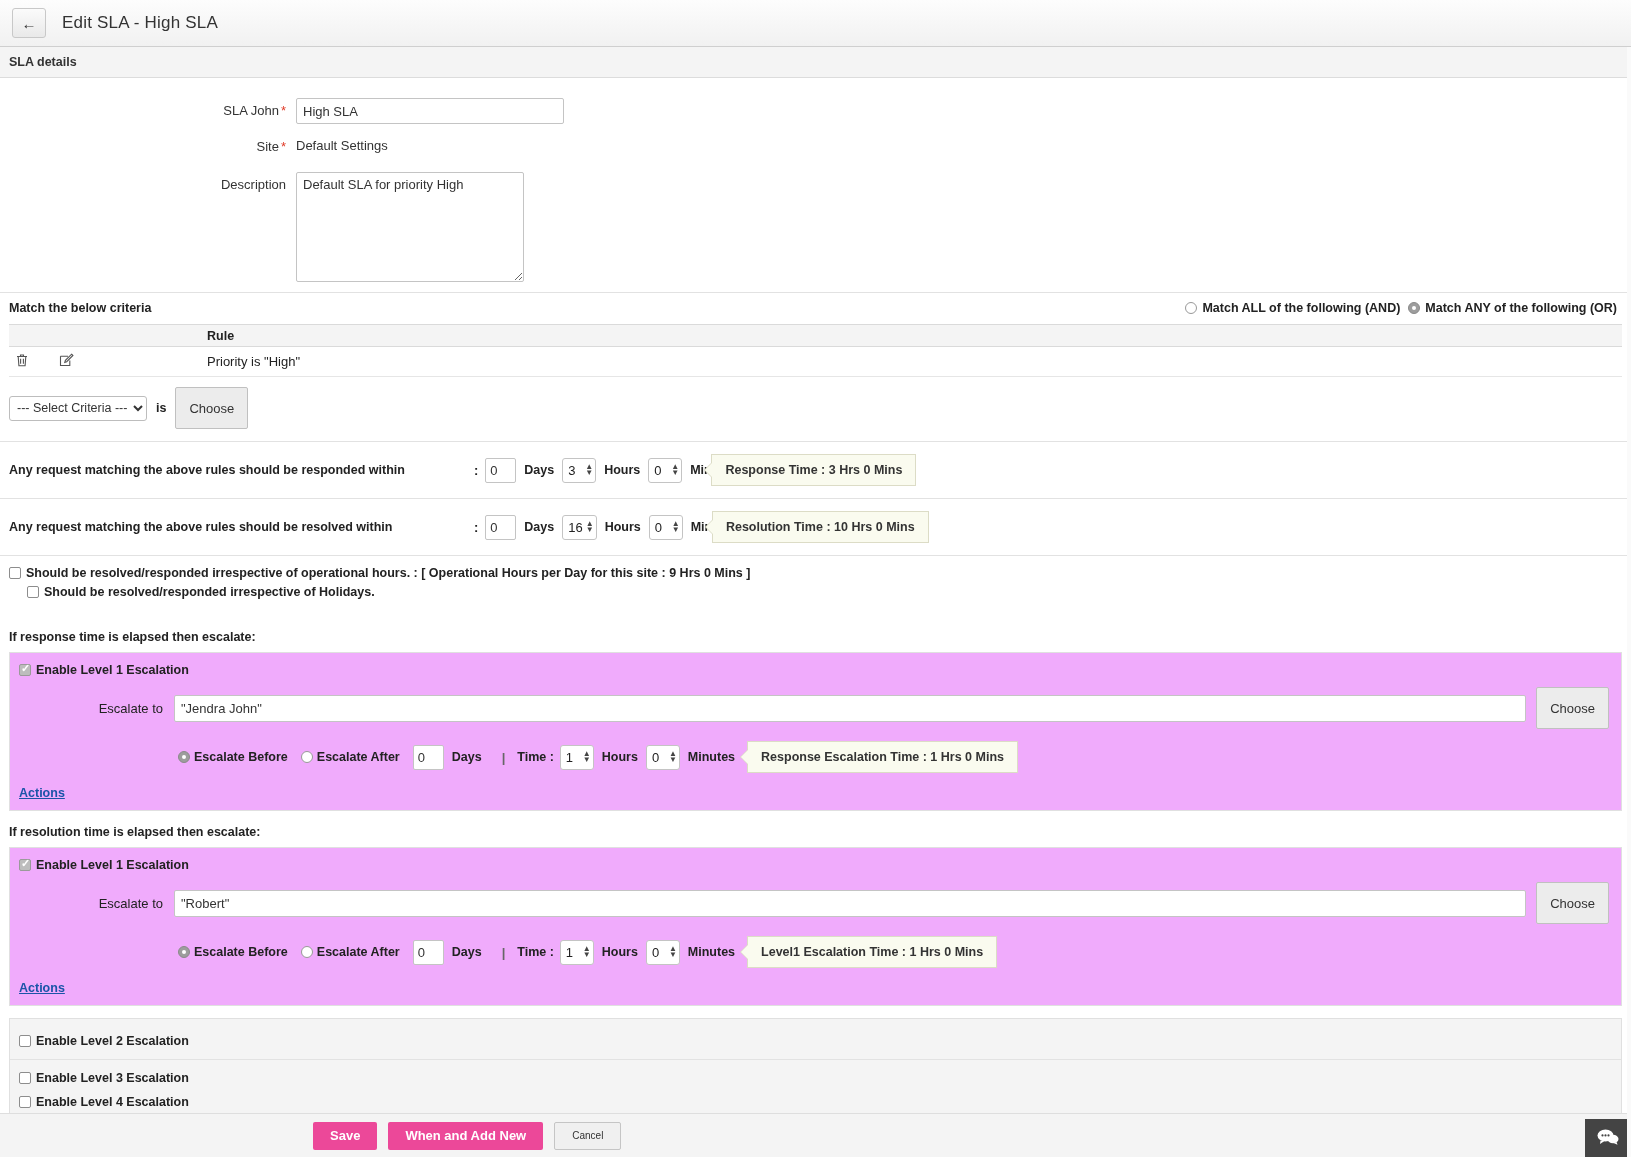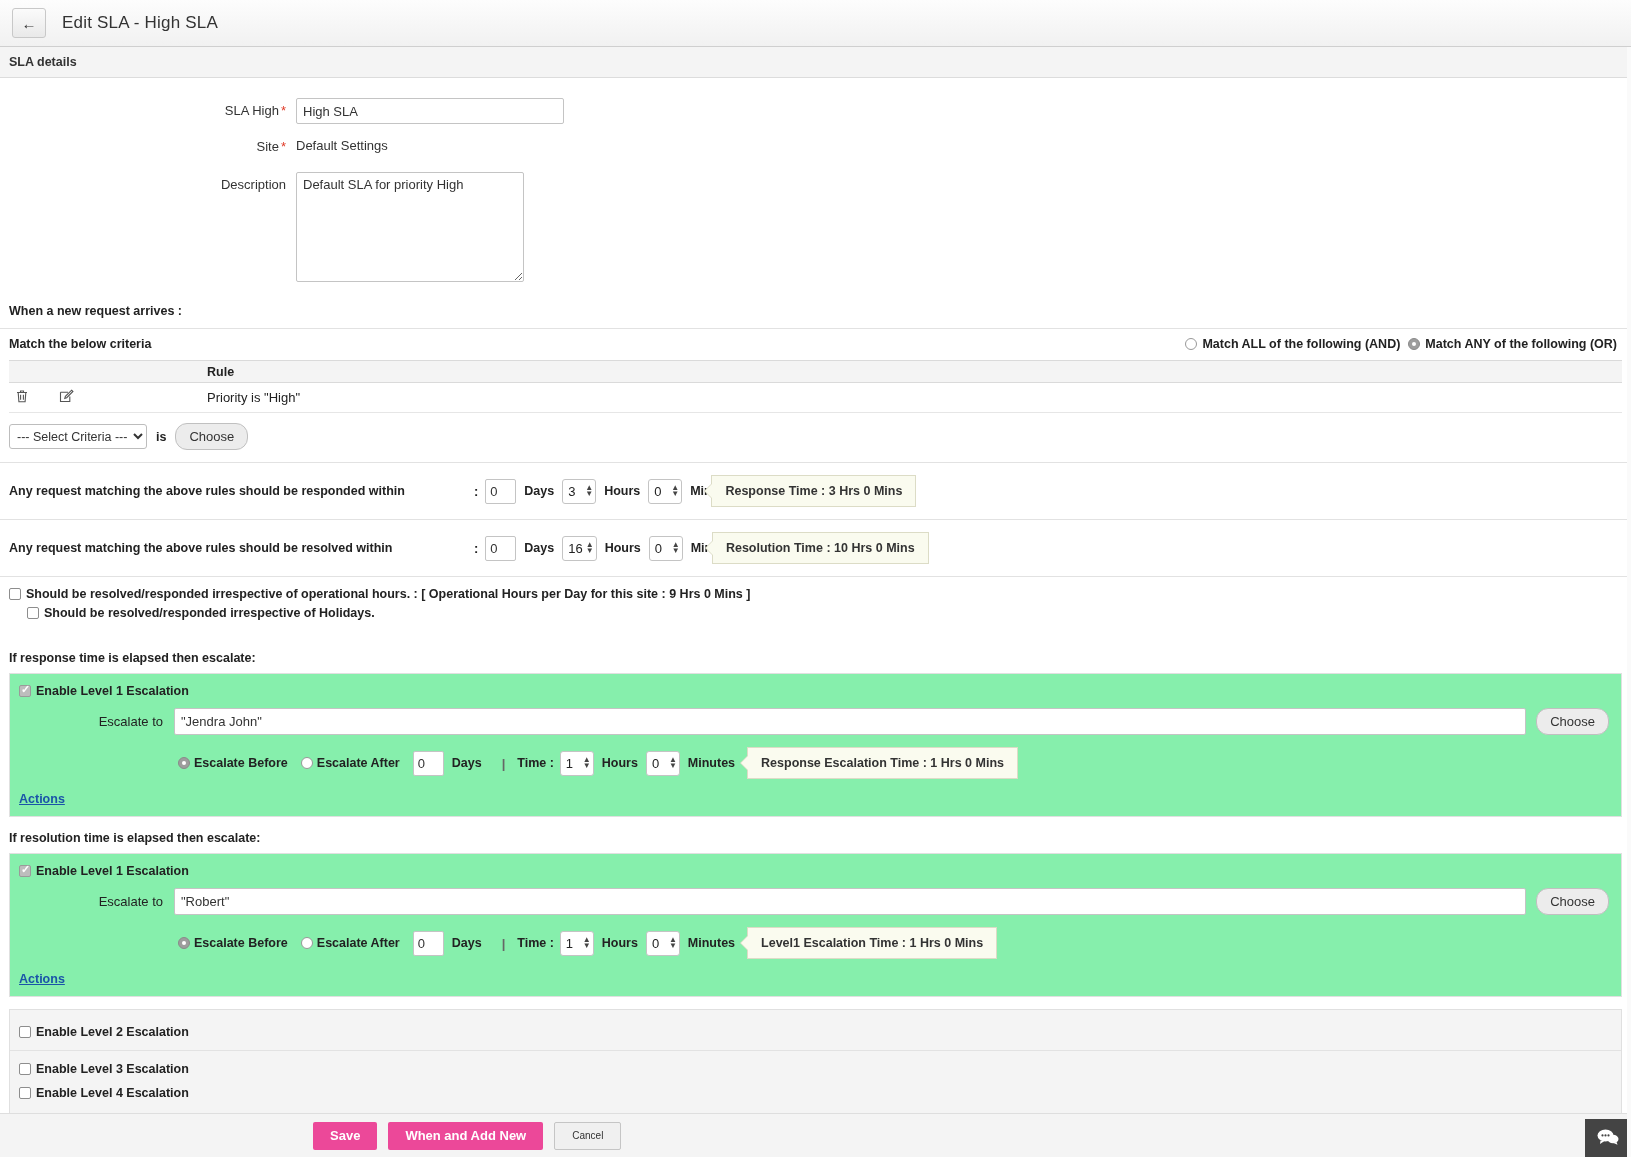--- a/index.html
+++ b/index.html
@@ -108,22 +108,22 @@
   .c1 { width: 44px; } .c2 { width: 44px; } .c3 { width: 104px; }
   .icon-btn { cursor: pointer; color: #555; font-size: 14px; display:inline-block; }
   .rule-edit-row { padding: 10px 9px 12px 9px; display: flex; align-items: center; gap: 9px; }
   select.criteria {
     width: 138px; height: 25px; font-size: 12.5px; color: #333;
     border: 1px solid #bdbdbd; border-radius: 3px; background: #fff;
     font-family: "Liberation Sans", sans-serif; padding-left: 3px;
   }
   .isword { font-weight: bold; font-size: 12.5px; }
   .btn-gray {
-    background: #ececec; border: 1px solid #c0c0c0; border-radius: 12px;
-    height: 27px; padding: 0 13px; font-size: 13px; color: #333; cursor: pointer;
+    background: #ececec; border: 1px solid #c0c0c0; border-radius: 2px;
+    height: 42px; padding: 0 13px; font-size: 13px; color: #333; cursor: pointer;
     font-family: "Liberation Sans", sans-serif;
   }
 
   
   .timerow {
     position: relative;
     display: flex; align-items: center;
     padding: 12px 9px; border-top: 1px solid #e2e2e2;
     min-height: 49px;
   }
@@ -170,21 +170,21 @@
     content: "\2713"; position: absolute; left: 1px; top: -3px;
     font-size: 11px; color: #fff;
   }
   .chk-block { padding: 10px 9px 12px 9px; border-top: 1px solid #e2e2e2; }
   .chk-line { font-weight: bold; font-size: 12.5px; margin-bottom: 5px; display: flex; align-items: center;}
   .chk-sub { margin-left: 18px; }
 
   
   .esc-title { font-weight: bold; font-size: 12.5px; padding: 14px 0 8px 9px; }
   .esc-panel {
-    background: #86efac; border: 1px solid #e0e0e0;
+    background: #f0abfc; border: 1px solid #e0e0e0;
     margin: 0 9px; padding: 10px 0 0 0;
   }
   .esc-en { font-weight: bold; font-size: 12.5px; padding: 0 0 10px 9px; display: flex; align-items: center; }
   .esc-row { display: flex; align-items: center; padding: 0 12px 10px 9px; }
   .esc-to-lbl { width: 155px; text-align: right; padding-right: 11px; font-size: 13px; }
   .esc-input {
     flex: 1; height: 27px; border: 1px solid #c4c4c4; background: #fff;
     font-size: 13px; padding: 2px 6px; color: #333;
     font-family: "Liberation Sans", sans-serif; border-radius: 2px;
   }
@@ -236,39 +236,38 @@
       <span>←</span>
     </div>
     <div class="page-title">Edit SLA - High SLA</div>
   </div>
 
   <div class="sla-details-bar">SLA details</div>
 
   <div class="form-area">
     <div class="frow">
       <div class="flabel">
-        <span>SLA High</span><span class="req">*</span>
+        <span>SLA John</span><span class="req">*</span>
       </div>
       <input class="txtinput" value="High SLA" style="">
     </div>
 
     <div class="frow">
       <div class="flabel">
         <span>Site</span><span class="req">*</span>
       </div>
       <div class="statictext">Default Settings</div>
     </div>
 
     <div class="frow" style="margin-top:18px;">
       <div class="flabel">Description</div>
       <textarea class="descbox" style="">Default SLA for priority High</textarea>
     </div>
   </div>
 
-  <div class="sec-title">When a new request arrives :</div>
   <div class="hr"></div>
 
   <div class="criteria-head">
     <div class="ttl">Match the below criteria</div>
     <div class="radios">
       <span class="radio">
         <span class="rdot"></span>
         <span>Match ALL of the following (AND)</span>
       </span>
       <span class="radio">

